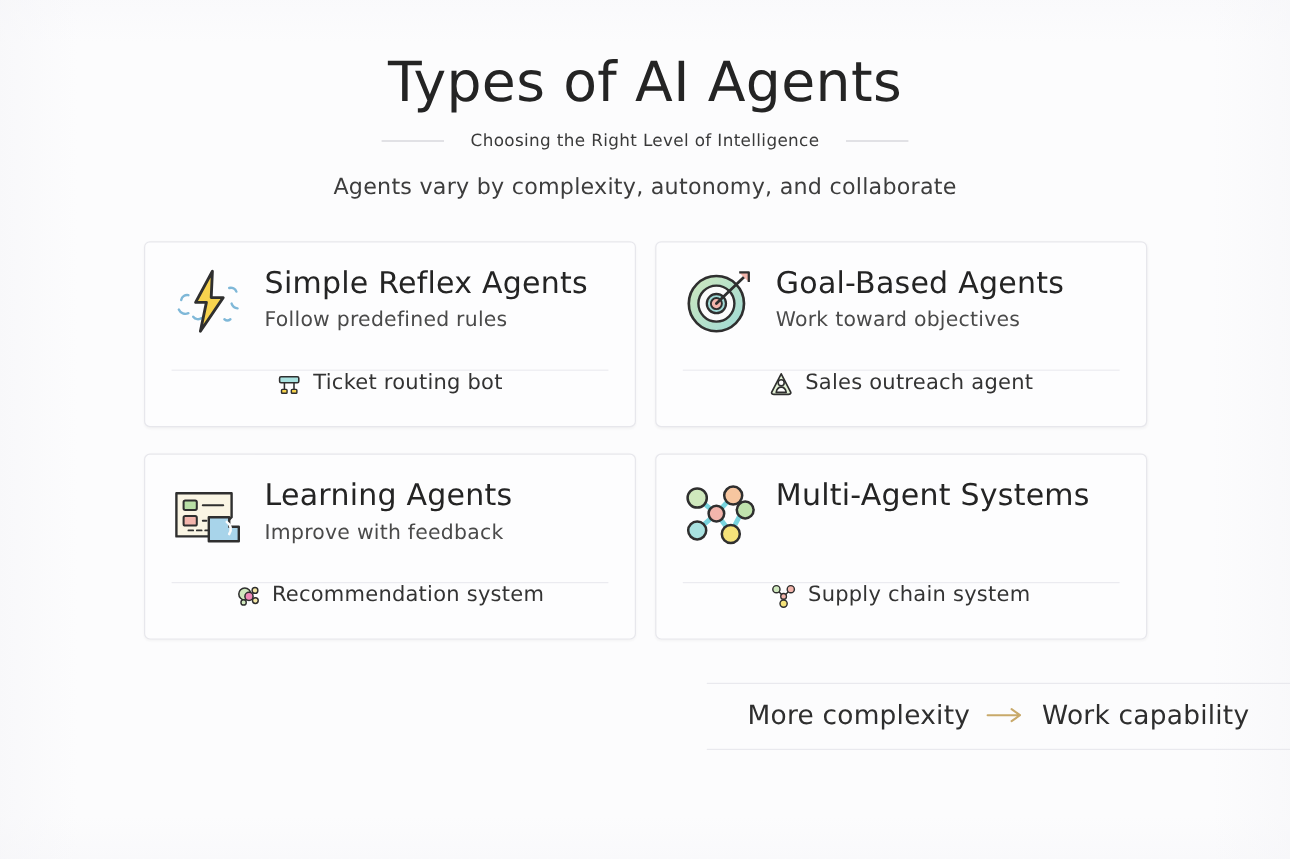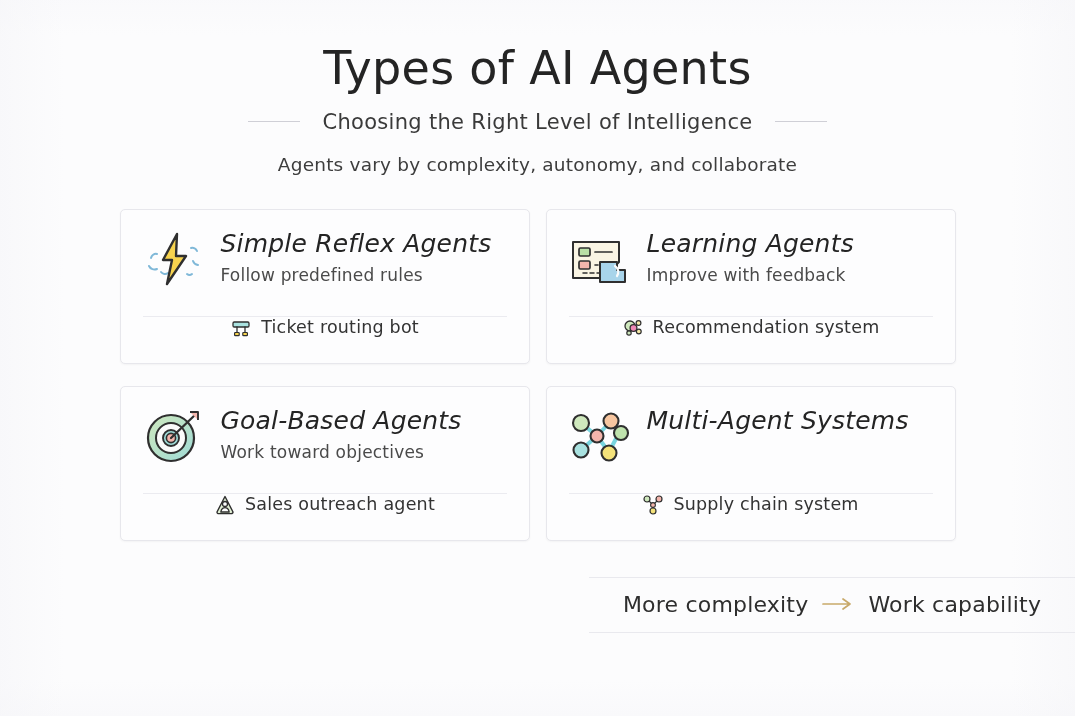--- a/index.html
+++ b/index.html
@@ -55,21 +55,21 @@
     justify-content: center;
     gap: 22px;
     margin-top: 16px;
   }
   .rule-dash {
     width: 52px;
     height: 1px;
     background: #cfcfd6;
   }
   .page-subtitle {
-    font-size: 21px;
+    font-size: 14px;
     color: #3a3a3a;
     letter-spacing: 0.3px;
     white-space: nowrap;
   }
   .page-tagline {
     margin-top: 20px;
     font-size: 18.5px;
     color: #3d3d3d;
     letter-spacing: 0.2px;
   }
@@ -110,21 +110,20 @@
   .card-text {
     padding-top: 2px;
     min-width: 0;
   }
   .card-title {
     font-size: 25px;
     color: #242424;
     line-height: 1.12;
     letter-spacing: 0.2px;
     white-space: nowrap;
-    font-style: italic;
   }
   .card-desc {
     margin-top: 7px;
     font-size: 17px;
     color: #4a4a4a;
     letter-spacing: 0.2px;
     white-space: nowrap;
   }
   .card-divider {
     height: 1px;
@@ -225,54 +224,20 @@
       <div class="card-example">
         <span class="example-icon">
           <svg viewBox="0 0 22 22" width="22" height="22">
             <rect x="3" y="5" width="16" height="5" rx="1.2" fill="#a9e2e0" stroke="#2f2f2f" stroke-width="1.3"></rect>
             <path d="M7 10 L7 16 M15 10 L15 16" stroke="#2f2f2f" stroke-width="1.3" stroke-linecap="round"></path>
             <rect x="4.6" y="15.5" width="4.6" height="3.2" rx="0.7" fill="#f7d34e" stroke="#2f2f2f" stroke-width="1.2"></rect>
             <rect x="12.8" y="15.5" width="4.6" height="3.2" rx="0.7" fill="#f7d34e" stroke="#2f2f2f" stroke-width="1.2"></rect>
           </svg>
         </span>
         <span class="example-label">Ticket routing bot</span>
-      </div>
-    </div>
-
-    <div class="agent-card">
-      <div class="card-top">
-        <div class="card-icon">
-          <svg viewBox="0 0 66 62" width="66" height="62">
-            <path d="M6 14 L52 14 L52 34 L46 40 L46 50 L6 50 Z" fill="#faf5e4" stroke="#2f2f2f" stroke-width="2" stroke-linejoin="round"></path>
-            <rect x="12" y="20" width="11" height="8" rx="1.4" fill="#b9dfa6" stroke="#2f2f2f" stroke-width="1.7"></rect>
-            <rect x="12" y="33" width="11" height="8" rx="1.4" fill="#f3b5ac" stroke="#2f2f2f" stroke-width="1.7"></rect>
-            <path d="M28 24 L45 24" stroke="#2f2f2f" stroke-width="1.7" stroke-linecap="round"></path>
-            <path d="M28 37 L33 37" stroke="#2f2f2f" stroke-width="1.6" stroke-linecap="round" stroke-dasharray="3 3"></path>
-            <path d="M16 45 L40 45" stroke="#2f2f2f" stroke-width="1.5" stroke-linecap="round" stroke-dasharray="4 3"></path>
-            <path d="M33 34 L50 34 L50 42 L58 42 L58 54 L33 54 Z" fill="#a8d4ea" stroke="#2f2f2f" stroke-width="2" stroke-linejoin="round"></path>
-            <path d="M48 38 a7 7 0 0 1 2 10" fill="none" stroke="#fbfbfb" stroke-width="2.2" stroke-linecap="round"></path>
-          </svg>
-        </div>
-        <div class="card-text">
-          <div class="card-title">Learning Agents</div>
-          <div class="card-desc">Improve with feedback</div>
-        </div>
-      </div>
-      <div class="card-divider"></div>
-      <div class="card-example">
-        <span class="example-icon">
-          <svg viewBox="0 0 22 22" width="22" height="22">
-            <circle cx="8" cy="9" r="5" fill="#cfe8bd" stroke="#2f2f2f" stroke-width="1.3"></circle>
-            <circle cx="11.5" cy="11" r="3.4" fill="#ef88b6" stroke="#2f2f2f" stroke-width="1.3"></circle>
-            <circle cx="16.5" cy="6" r="2.4" fill="#f6e9a8" stroke="#2f2f2f" stroke-width="1.2"></circle>
-            <circle cx="16.8" cy="14.5" r="2.4" fill="#f6e9a8" stroke="#2f2f2f" stroke-width="1.2"></circle>
-            <circle cx="7" cy="16" r="2.2" fill="#cfe8bd" stroke="#2f2f2f" stroke-width="1.2"></circle>
-          </svg>
-        </span>
-        <span class="example-label">Recommendation system</span>
       </div>
     </div>
 
     <div class="agent-card">
       <div class="card-top">
         <div class="card-icon">
           <svg viewBox="0 0 66 62" width="66" height="62">
             <defs>
               <linearGradient id="targetGrad" x1="0" y1="0" x2="1" y2="1">
                 <stop offset="0%" stop-color="#cfe8bd"></stop>
@@ -295,20 +260,54 @@
       <div class="card-divider"></div>
       <div class="card-example">
         <span class="example-icon">
           <svg viewBox="0 0 22 22" width="22" height="22">
             <path d="M11 2.5 L19 18 Q19 19.6 17 19.6 L5 19.6 Q3 19.6 3 18 Z" fill="#e3f1d6" stroke="#2f2f2f" stroke-width="1.4" stroke-linejoin="round"></path>
             <circle cx="11" cy="10" r="2.5" fill="#fdfdfd" stroke="#2f2f2f" stroke-width="1.3"></circle>
             <path d="M6.8 18 Q7.6 13.6 11 13.6 Q14.4 13.6 15.2 18 Z" fill="#fdfdfd" stroke="#2f2f2f" stroke-width="1.3" stroke-linejoin="round"></path>
           </svg>
         </span>
         <span class="example-label">Sales outreach agent</span>
+      </div>
+    </div>
+
+    <div class="agent-card">
+      <div class="card-top">
+        <div class="card-icon">
+          <svg viewBox="0 0 66 62" width="66" height="62">
+            <path d="M6 14 L52 14 L52 34 L46 40 L46 50 L6 50 Z" fill="#faf5e4" stroke="#2f2f2f" stroke-width="2" stroke-linejoin="round"></path>
+            <rect x="12" y="20" width="11" height="8" rx="1.4" fill="#b9dfa6" stroke="#2f2f2f" stroke-width="1.7"></rect>
+            <rect x="12" y="33" width="11" height="8" rx="1.4" fill="#f3b5ac" stroke="#2f2f2f" stroke-width="1.7"></rect>
+            <path d="M28 24 L45 24" stroke="#2f2f2f" stroke-width="1.7" stroke-linecap="round"></path>
+            <path d="M28 37 L33 37" stroke="#2f2f2f" stroke-width="1.6" stroke-linecap="round" stroke-dasharray="3 3"></path>
+            <path d="M16 45 L40 45" stroke="#2f2f2f" stroke-width="1.5" stroke-linecap="round" stroke-dasharray="4 3"></path>
+            <path d="M33 34 L50 34 L50 42 L58 42 L58 54 L33 54 Z" fill="#a8d4ea" stroke="#2f2f2f" stroke-width="2" stroke-linejoin="round"></path>
+            <path d="M48 38 a7 7 0 0 1 2 10" fill="none" stroke="#fbfbfb" stroke-width="2.2" stroke-linecap="round"></path>
+          </svg>
+        </div>
+        <div class="card-text">
+          <div class="card-title">Learning Agents</div>
+          <div class="card-desc">Improve with feedback</div>
+        </div>
+      </div>
+      <div class="card-divider"></div>
+      <div class="card-example">
+        <span class="example-icon">
+          <svg viewBox="0 0 22 22" width="22" height="22">
+            <circle cx="8" cy="9" r="5" fill="#cfe8bd" stroke="#2f2f2f" stroke-width="1.3"></circle>
+            <circle cx="11.5" cy="11" r="3.4" fill="#ef88b6" stroke="#2f2f2f" stroke-width="1.3"></circle>
+            <circle cx="16.5" cy="6" r="2.4" fill="#f6e9a8" stroke="#2f2f2f" stroke-width="1.2"></circle>
+            <circle cx="16.8" cy="14.5" r="2.4" fill="#f6e9a8" stroke="#2f2f2f" stroke-width="1.2"></circle>
+            <circle cx="7" cy="16" r="2.2" fill="#cfe8bd" stroke="#2f2f2f" stroke-width="1.2"></circle>
+          </svg>
+        </span>
+        <span class="example-label">Recommendation system</span>
       </div>
     </div>
 
     <div class="agent-card">
       <div class="card-top">
         <div class="card-icon">
           <svg viewBox="0 0 66 62" width="66" height="62">
             <g stroke="#79d4de" stroke-width="4" stroke-linecap="round" fill="none">
               <path d="M14 18 L30 31"></path>
               <path d="M44 16 L30 31"></path>

